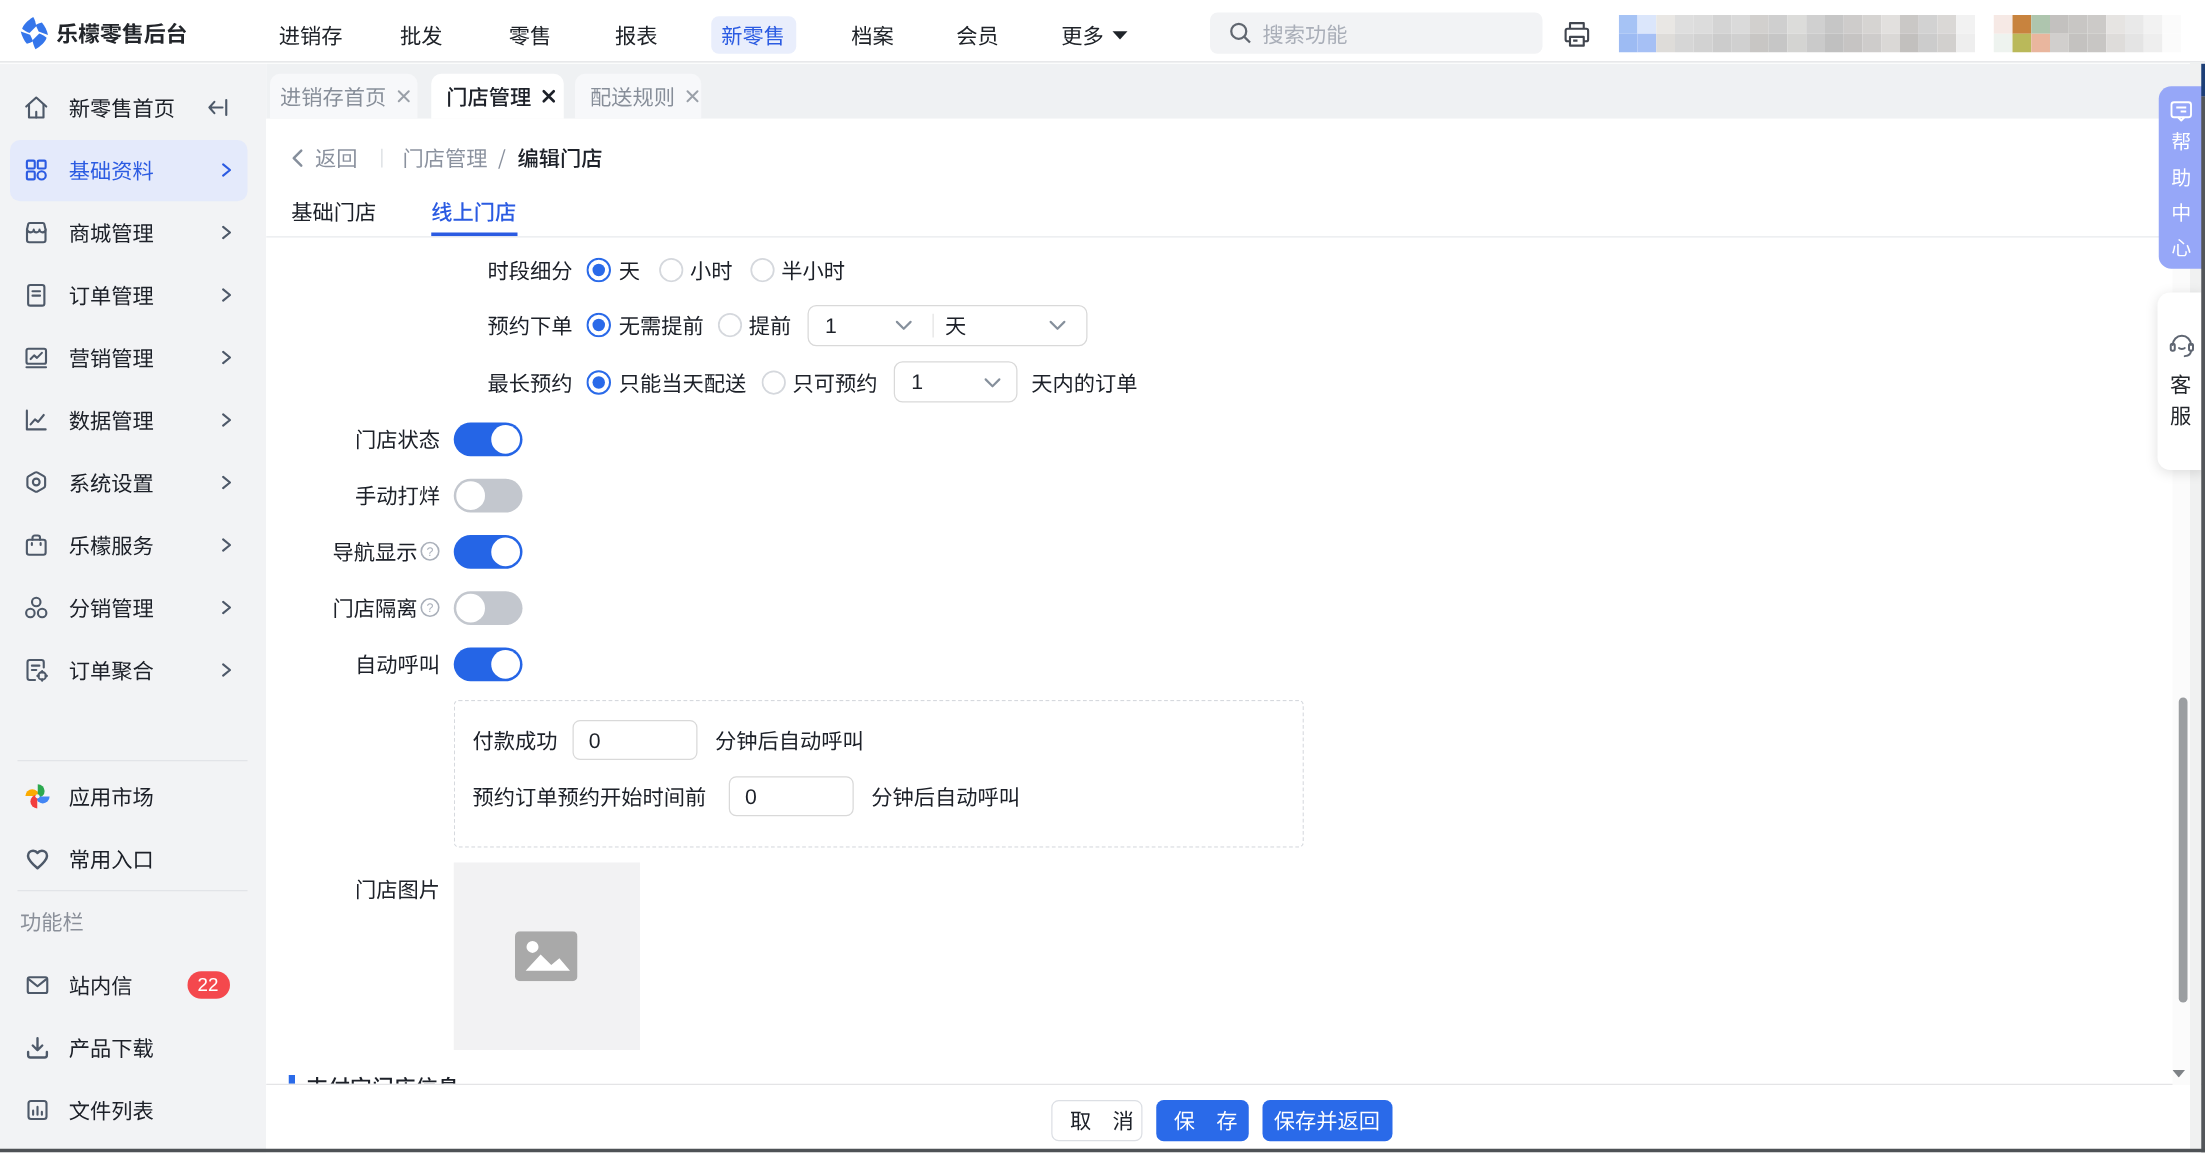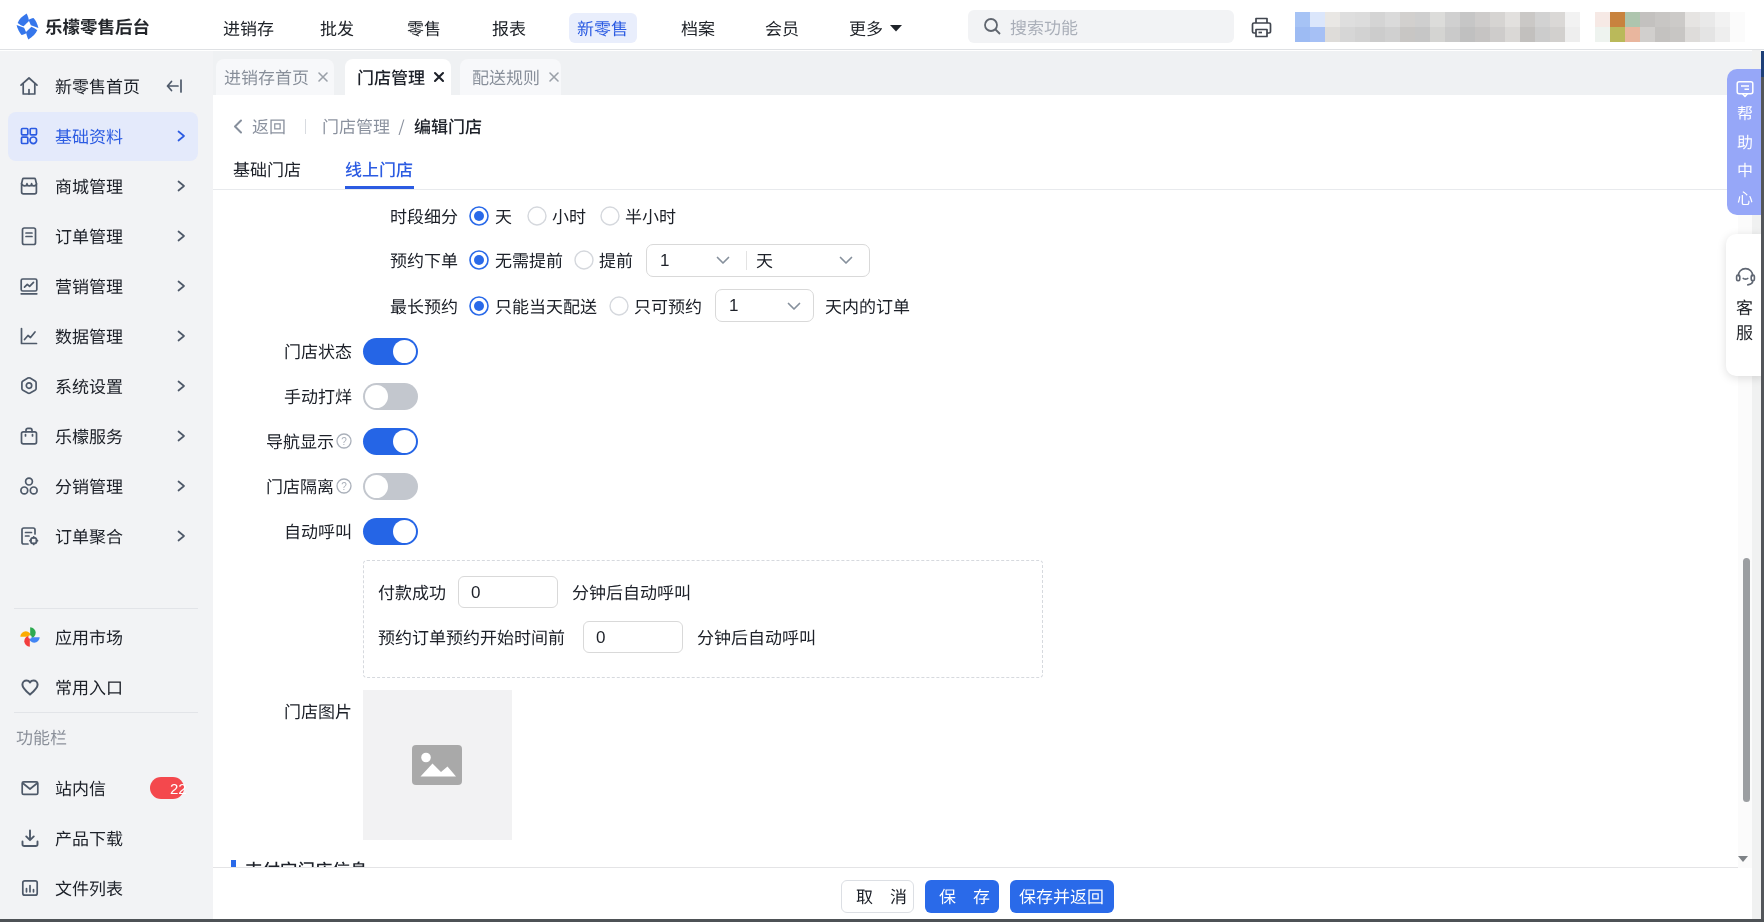--- a/index.html
+++ b/index.html
@@ -651,21 +651,21 @@
         <rect x="3.2" y="4.8" width="15.6" height="12.6" rx="1.5"></rect>
         <path d="M4.2 6.5 L11 12 L17.8 6.5"></path>
       </g>
     </svg>
 <svg style="position:absolute;left:55px;top:779.5px;" width="51.0" height="17" viewBox="0 0 3000 1000" fill="#1d2129">
       <use href="#gR7ad9" x="0"></use>
       <use href="#gR5185" x="1000"></use>
       <use href="#gR4fe1" x="2000"></use>
     </svg>
 <div class="abs" style="left:150px;top:777px;width:34px;height:22px;background:#f4484d;border-radius:11px"></div>
-<div class="abs num" style="left:170px;top:781px;color:#fff;font-size:15px">22</div>
+<div class="abs num" style="left:158px;top:781px;color:#fff;font-size:15px">22</div>
 <svg class="abs" style="left:19px;top:827px" width="22" height="22" viewBox="0 0 22 22">
       <g fill="none" stroke="#4e5969" stroke-width="1.9" stroke-linecap="round" stroke-linejoin="round">
         <path d="M3.5 14.5 V17.2 C3.5 18.2 4.3 19 5.3 19 H16.7 C17.7 19 18.5 18.2 18.5 17.2 V14.5"></path>
         <path d="M11 3.5 V13 M7.2 9.4 L11 13.2 L14.8 9.4"></path>
       </g>
     </svg>
 <svg style="position:absolute;left:55px;top:829.5px;" width="68.0" height="17" viewBox="0 0 4000 1000" fill="#1d2129">
       <use href="#gR4ea7" x="0"></use>
       <use href="#gR54c1" x="1000"></use>
       <use href="#gR4e0b" x="2000"></use>

